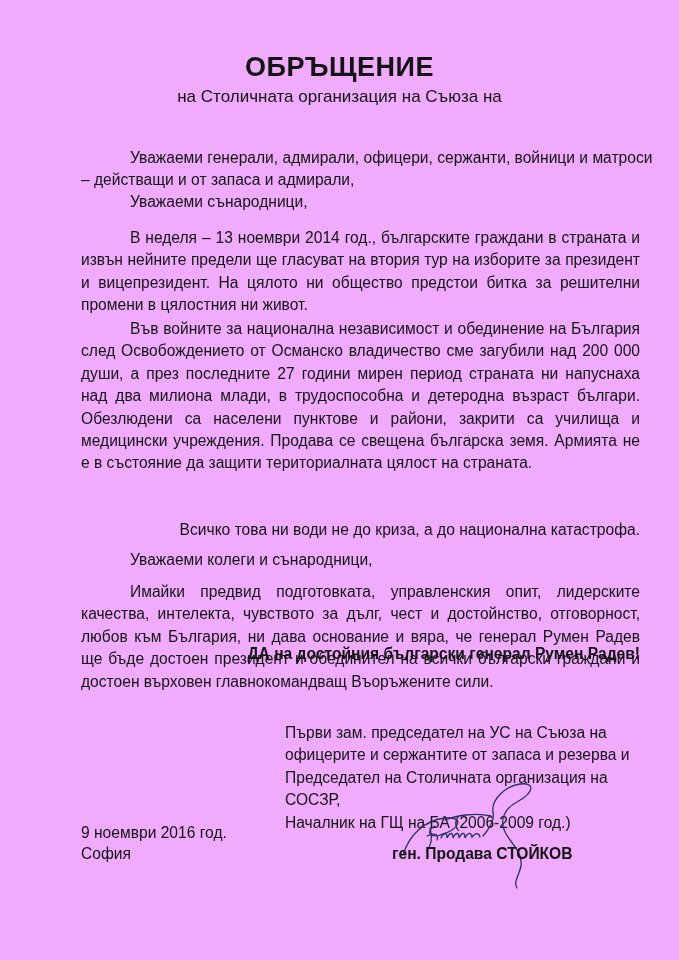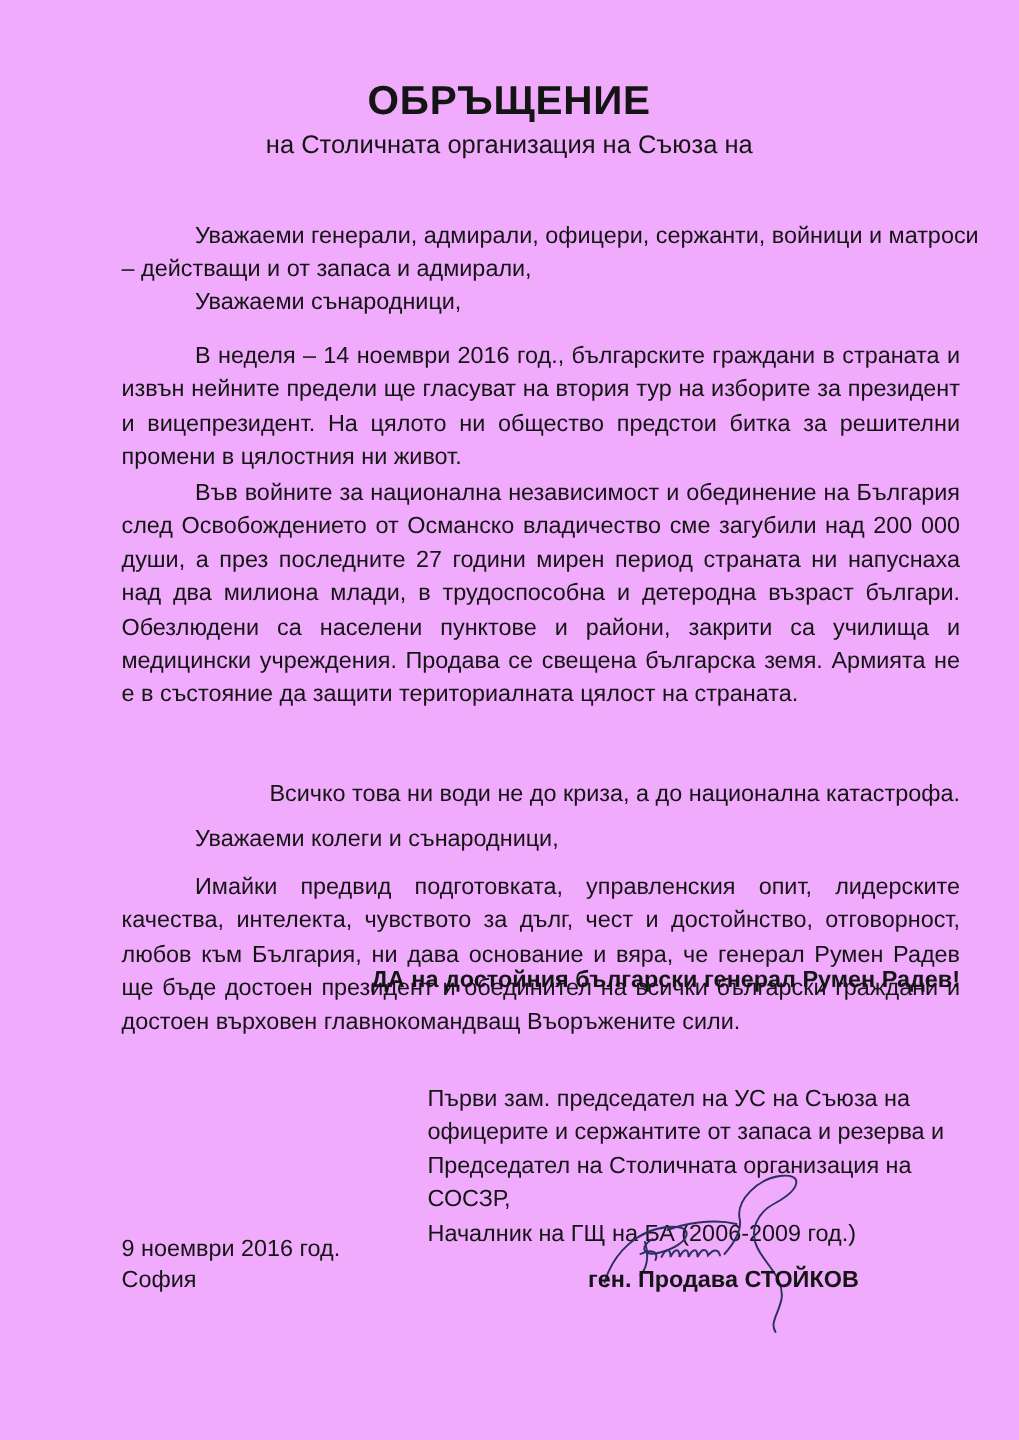--- a/index.html
+++ b/index.html
@@ -53,21 +53,21 @@
 
 <div class="page">
 
   <div class="title">ОБРЪЩЕНИЕ</div>
   <div class="subtitle sub1">на Столичната организация на Съюза на</div>
 
   <div class="greet" style="left:130px; top:147px;">Уважаеми генерали, адмирали, офицери, сержанти, войници и матроси</div>
   <div class="greet" style="left:81px; top:169px;">– действащи и от запаса и адмирали,</div>
   <div class="greet" style="left:130px; top:191px;">Уважаеми сънародници,</div>
 
-  <p class="text justify indent p1" style="margin:0;">В неделя – 14 ноември 2016 год., българските граждани в страната и извън нейните предели ще гласуват на втория тур на изборите за президент и вицепрезидент. На цялото ни общество предстои битка за решителни промени в цялостния ни живот.</p>
+  <p class="text justify indent p1" style="margin:0;">В неделя – 13 ноември 2014 год., българските граждани в страната и извън нейните предели ще гласуват на втория тур на изборите за президент и вицепрезидент. На цялото ни общество предстои битка за решителни промени в цялостния ни живот.</p>
   <p class="text justify indent p2" style="margin:0;">Във войните за национална независимост и обединение на България след Освобождението от Османско владичество сме загубили над 200 000 души, а през последните 27 години мирен период страната ни напуснаха над два милиона млади, в трудоспособна и детеродна възраст българи. Обезлюдени са населени пунктове и райони, закрити са училища и медицински учреждения. Продава се свещена българска земя. Армията не е в състояние да защити териториалната цялост на страната.</p>
   <p class="text indent p4" style="margin:0;text-align:right;">Всичко това ни води не до криза, а до национална катастрофа.</p>
   <p class="text indent p5" style="margin:0;">Уважаеми колеги и сънародници,</p>
   <p class="text justify indent p6" style="margin:0;">Имайки предвид подготовката, управленския опит, лидерските качества, интелекта, чувството за дълг, чест и достойнство, отговорност, любов към България, ни дава основание и вяра, че генерал Румен Радев ще бъде достоен президент и обединител на всички български граждани и достоен върховен главнокомандващ Въоръжените сили.</p>
   <p class="text bold indent p7" style="margin:0;">ДА на достойния български генерал Румен Радев!</p>
 
   <div class="signer">
     <div>Първи зам. председател на УС на Съюза на</div>
     <div>офицерите и сержантите от запаса и резерва и</div>
     <div>Председател на Столичната организация на СОСЗР,</div>

